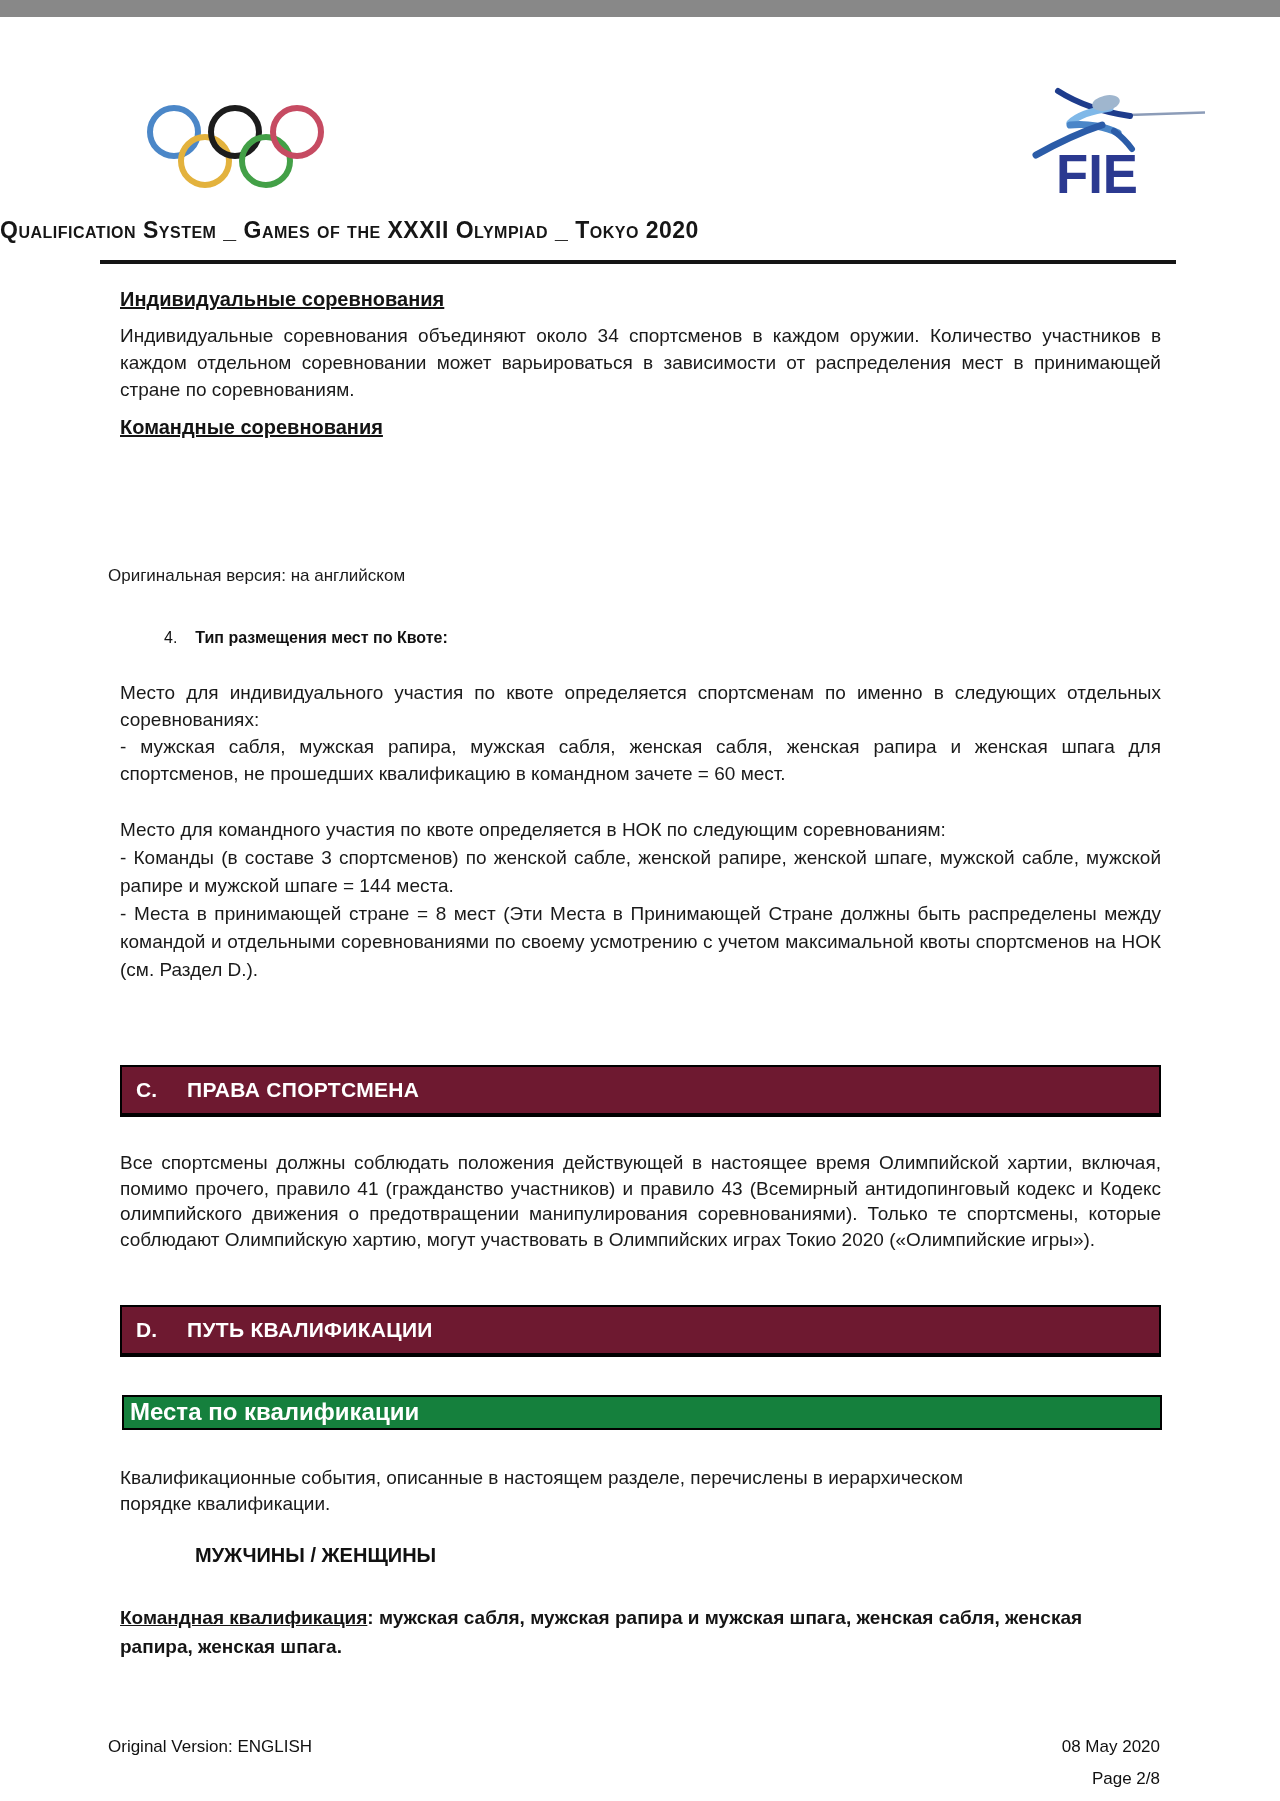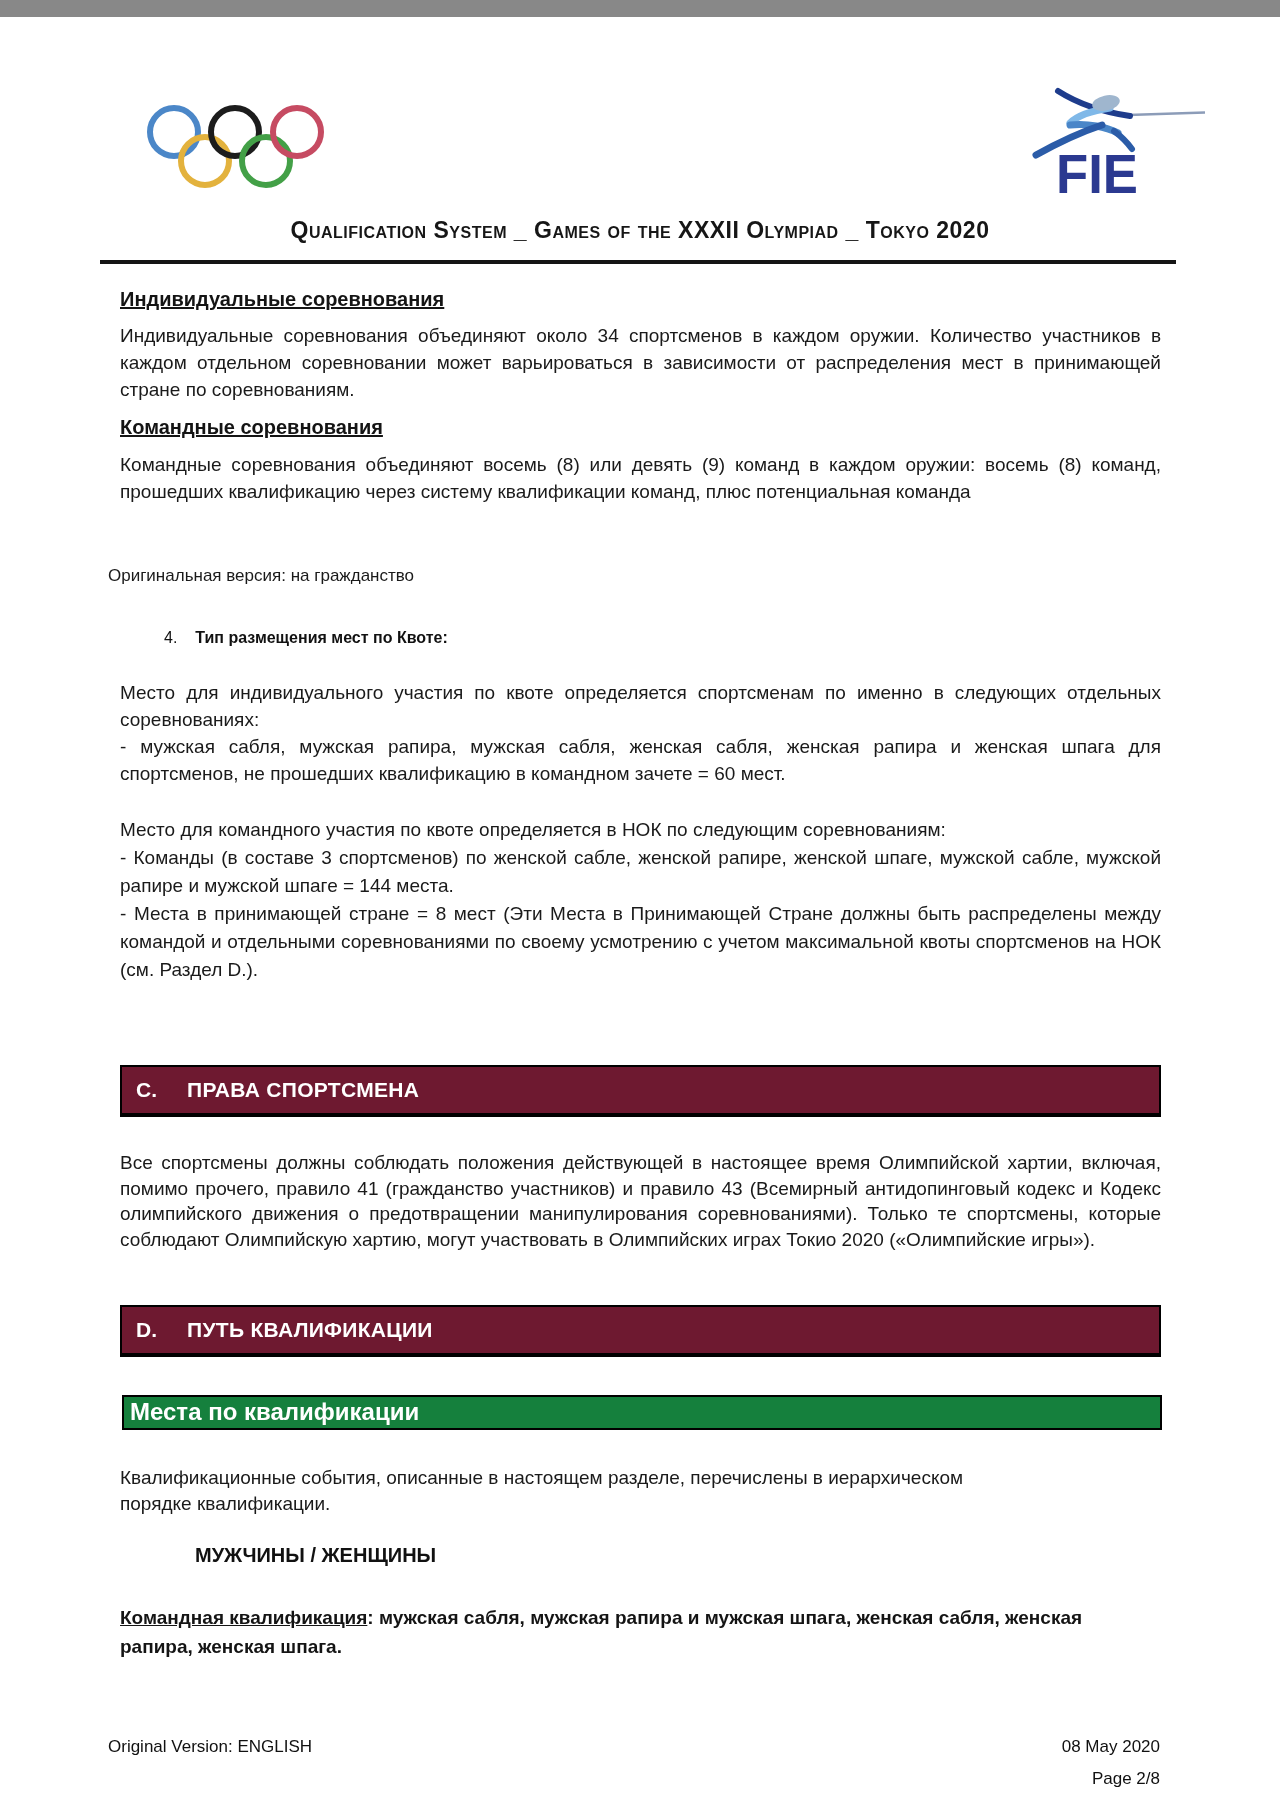--- a/index.html
+++ b/index.html
@@ -11,21 +11,21 @@
     color:#111;
     margin:17px auto;
     overflow:hidden;
   }
 
   
   .rings-svg{position:absolute;left:147px;top:85px;width:178px;height:88px;}
   .fie-logo{position:absolute;left:1030px;top:62px;width:176px;height:124px;}
   .doc-title{
     position:absolute;left:0;top:200px;width:1280px;
-    text-align:center;font-weight:bold;font-size:23px;
+    font-weight:bold;font-size:23px;
     font-variant:small-caps;letter-spacing:0.5px;color:#161616;
   }
   .title-rule{position:absolute;left:100px;top:243px;width:1076px;height:4px;background:#151515;}
 
   
   .h-underline{
     position:absolute;left:120px;font-size:20px;font-weight:bold;
     text-decoration:underline;color:#141414;
   }
   .para{
@@ -95,23 +95,22 @@
     <text x="26" y="114" font-size="55" font-weight="bold" fill="#2B3990" textLength="82" lengthAdjust="spacingAndGlyphs">FIE</text>
   </svg>
 
   <div class="doc-title">Qualification System _ Games of the XXXII Olympiad _ Tokyo 2020</div>
   <div class="title-rule"></div>
 
   <div class="h-underline" style="top:271px">Индивидуальные соревнования</div>
   <div class="para" style="top:305px">Индивидуальные  соревнования объединяют около 34 спортсменов в каждом оружии. Количество участников в каждом отдельном соревновании может варьироваться в зависимости от распределения мест в принимающей стране по соревнованиям.</div>
 
   <div class="h-underline" style="top:399px">Командные соревнования</div>
-  <div class="para" style="top:434px">Командные соревнования объединяют восемь (8) или девять (9) команд в каждом оружии: восемь (8) команд, прошедших квалификацию через систему квалификации команд, плюс потенциальная команда</div>
 
-  <div class="note" style="top:549px">Оригинальная версия: на гражданство</div>
+  <div class="note" style="top:549px">Оригинальная версия: на английском</div>
 
   <div class="sec4-head">
     <span class="num">4.</span><span class="txt">Тип размещения мест по Квоте:</span>
   </div>
 
   <div class="para" style="top:662px">
     <p>Место для индивидуального участия по квоте определяется спортсменам по именно в следующих отдельных соревнованиях:</p>
     <p>- мужская сабля, мужская рапира, мужская сабля, женская сабля, женская рапира и женская шпага для спортсменов, не прошедших квалификацию в командном зачете = 60 мест.</p>
   </div>
 

